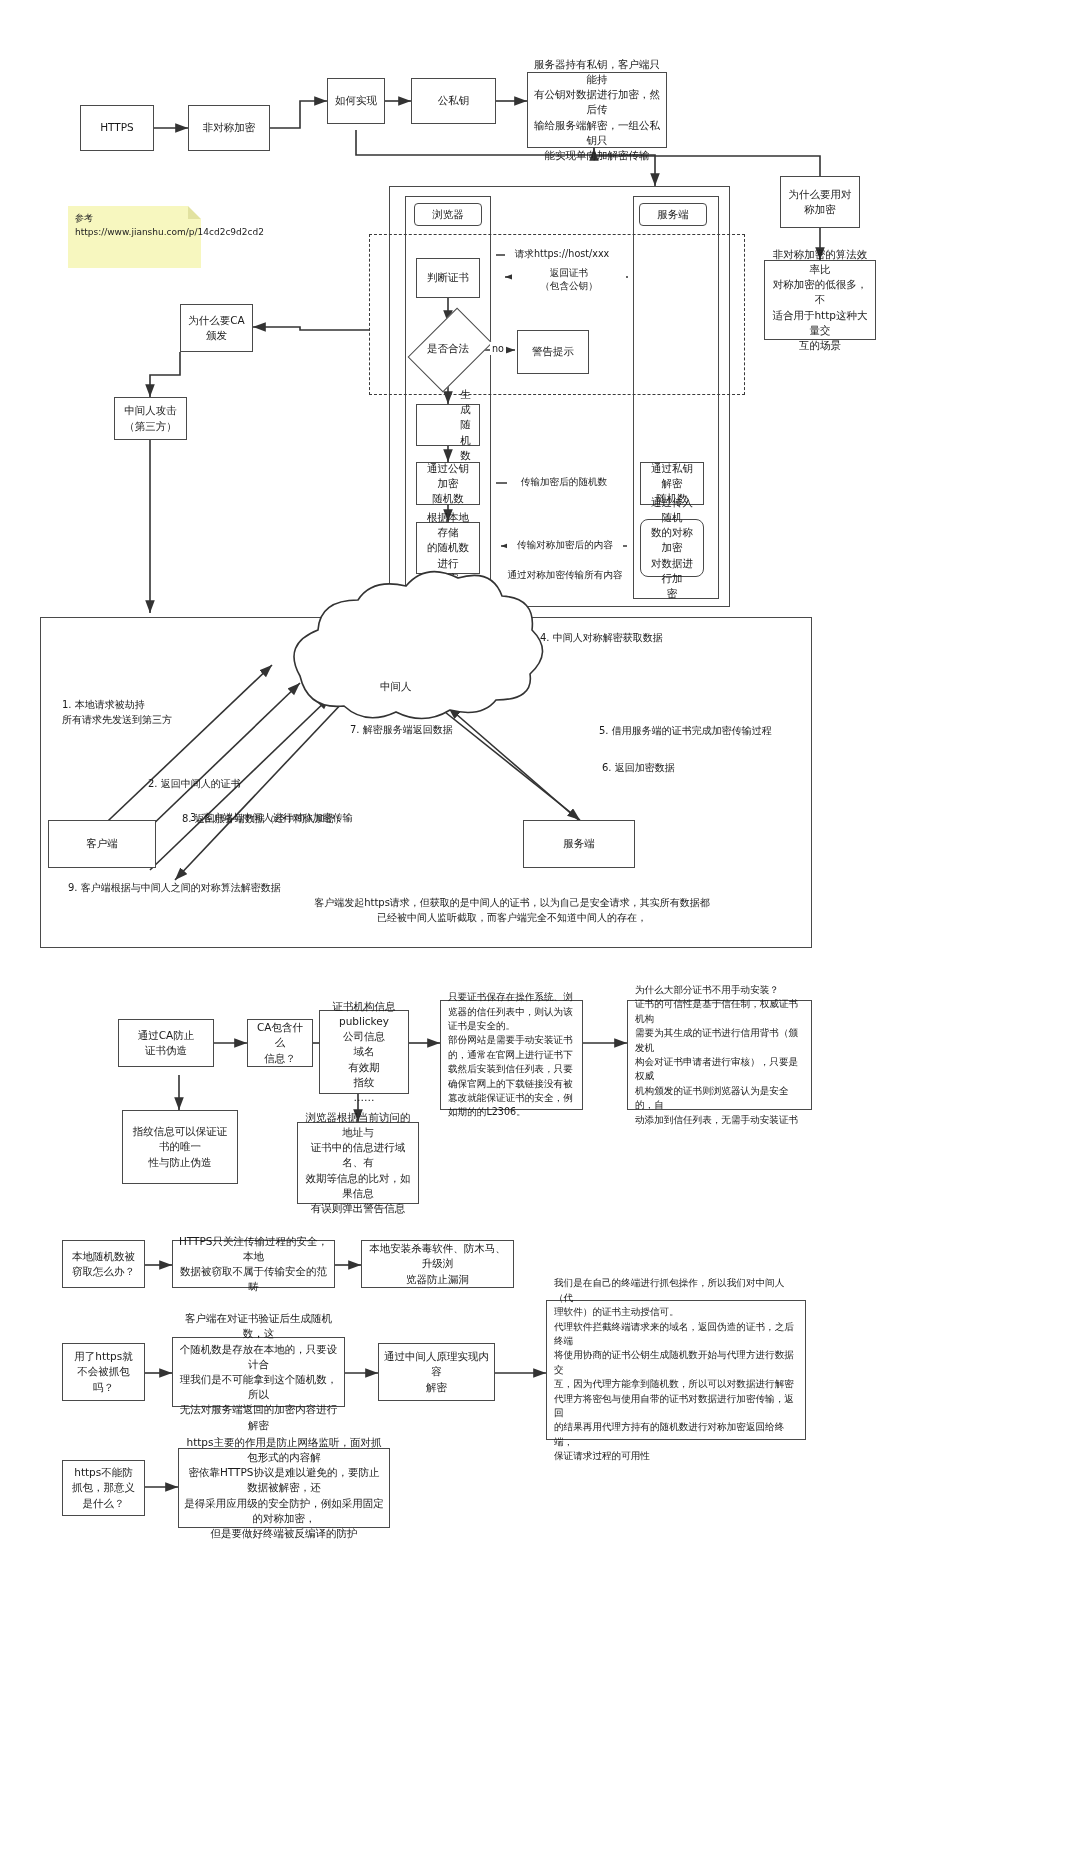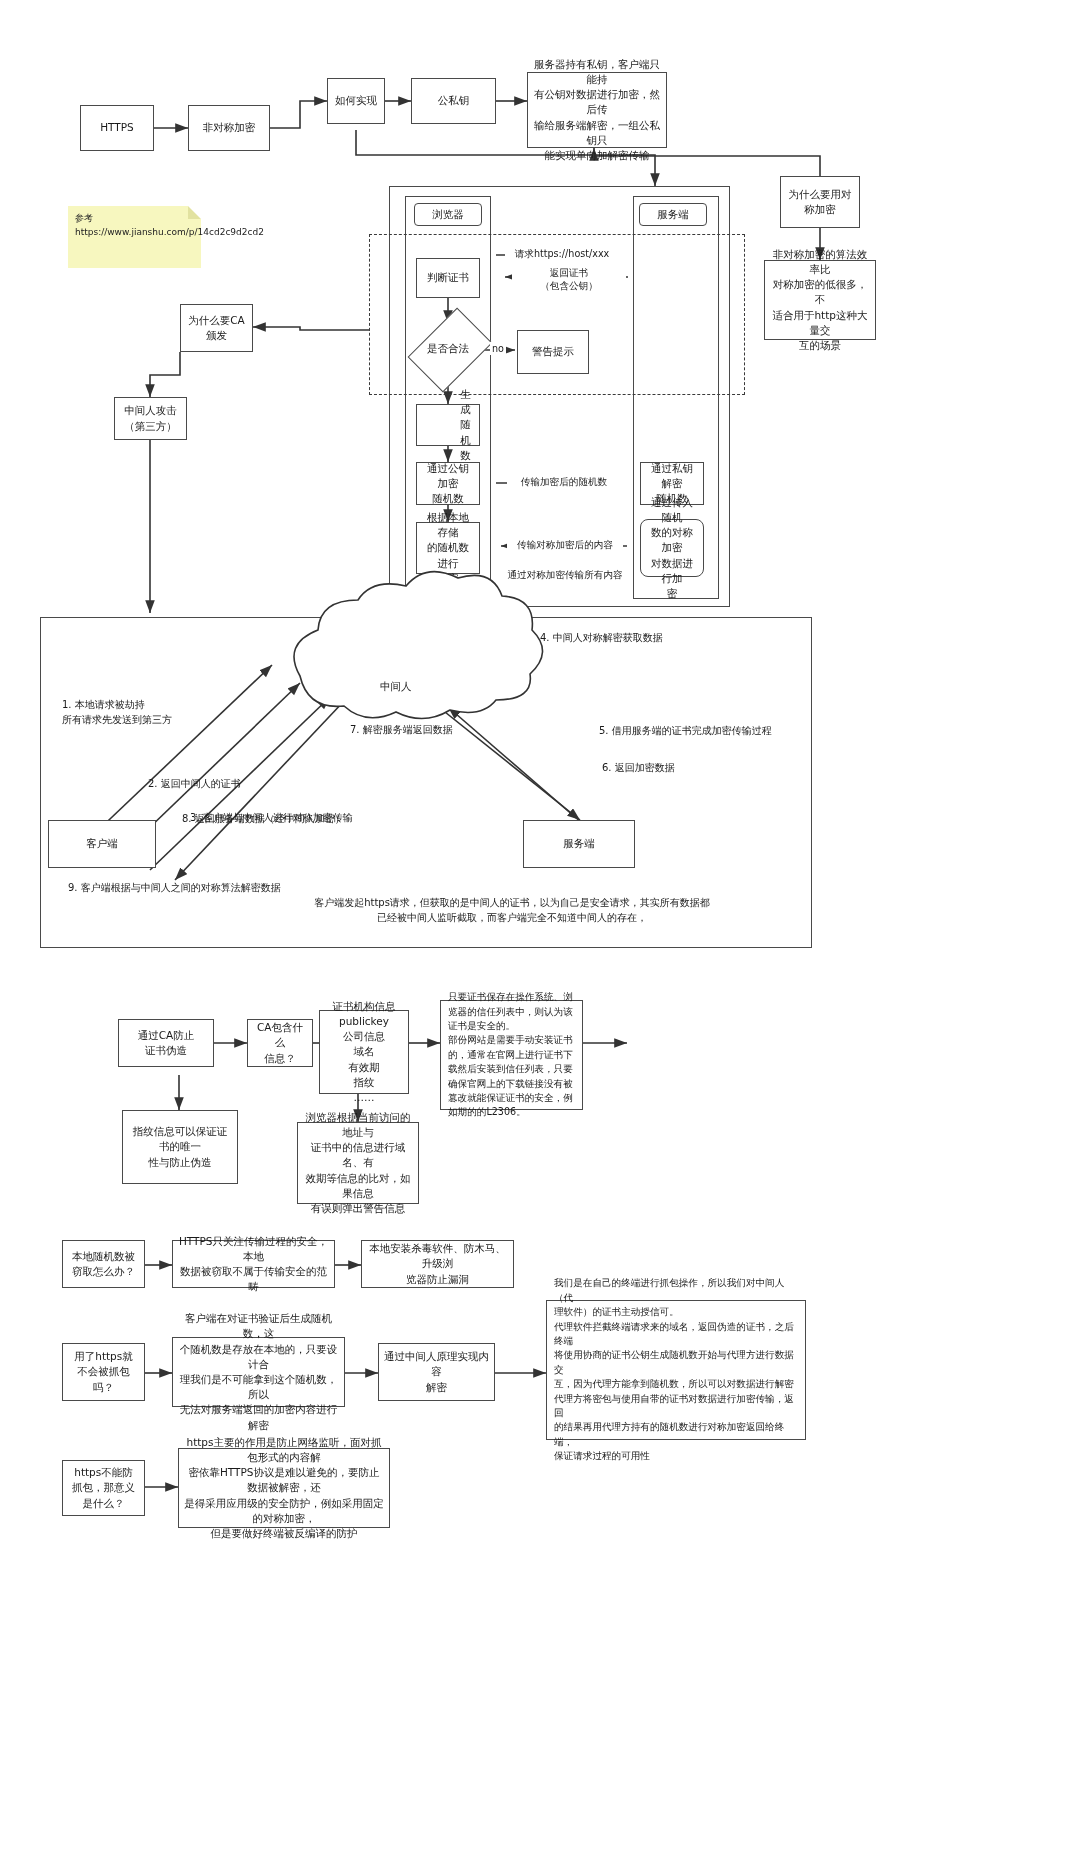--- a/index.html
+++ b/index.html
@@ -197,20 +197,26 @@
 ……</div>
   <div class="boxL" style="left:440px;top:1000px;width:143px;height:110px;">只要证书保存在操作系统、浏
 览器的信任列表中，则认为该
 证书是安全的。
 部份网站是需要手动安装证书
 的，通常在官网上进行证书下
 载然后安装到信任列表，只要
 确保官网上的下载链接没有被
 篡改就能保证证书的安全，例
 如期的的L2306。</div>
+  <div class="boxL" style="left:627px;top:1000px;width:185px;height:110px;">为什么大部分证书不用手动安装？
+证书的可信性是基于信任制，权威证书机构
+需要为其生成的证书进行信用背书（颁发机
+构会对证书申请者进行审核），只要是权威
+机构颁发的证书则浏览器认为是安全的，自
+动添加到信任列表，无需手动安装证书</div>
   <div class="box" style="left:122px;top:1110px;width:116px;height:74px;">指纹信息可以保证证书的唯一
 性与防止伪造</div>
   <div class="box" style="left:297px;top:1122px;width:122px;height:82px;">浏览器根据当前访问的地址与
 证书中的信息进行域名、有
 效期等信息的比对，如果信息
 有误则弹出警告信息</div>
 
   <div class="box" style="left:62px;top:1240px;width:83px;height:48px;">本地随机数被
 窃取怎么办？</div>
   <div class="box" style="left:172px;top:1240px;width:163px;height:48px;">HTTPS只关注传输过程的安全，本地

